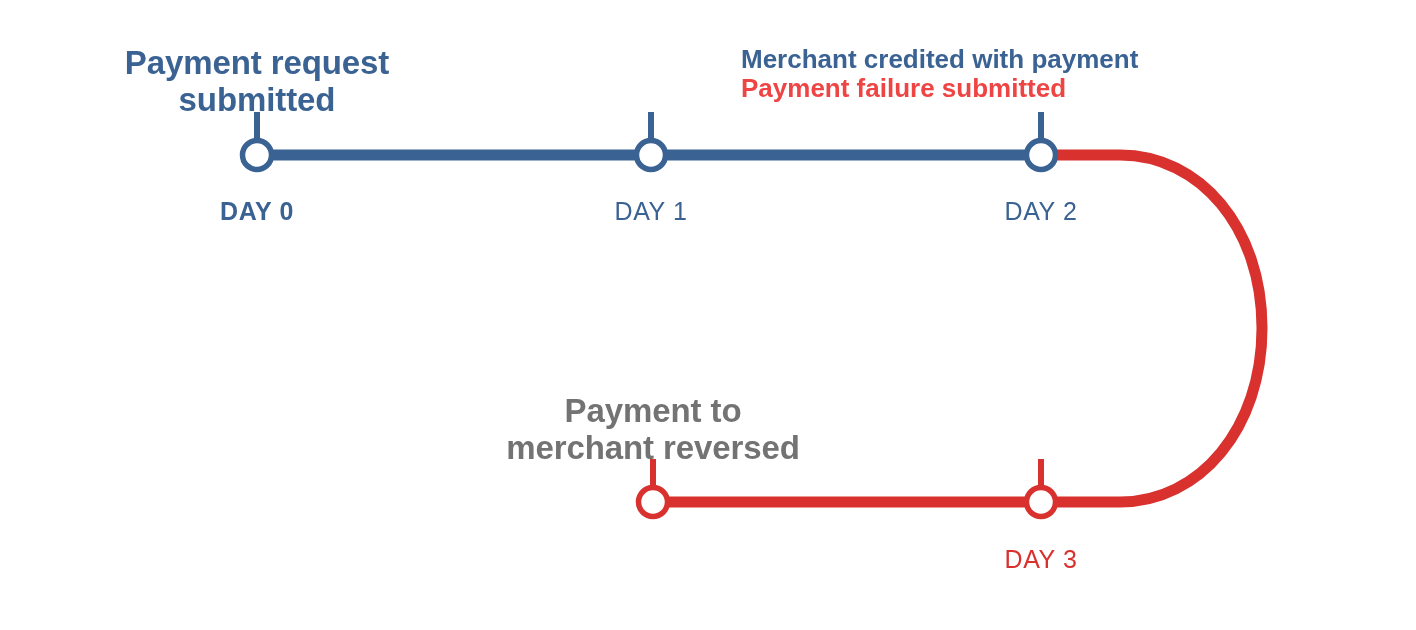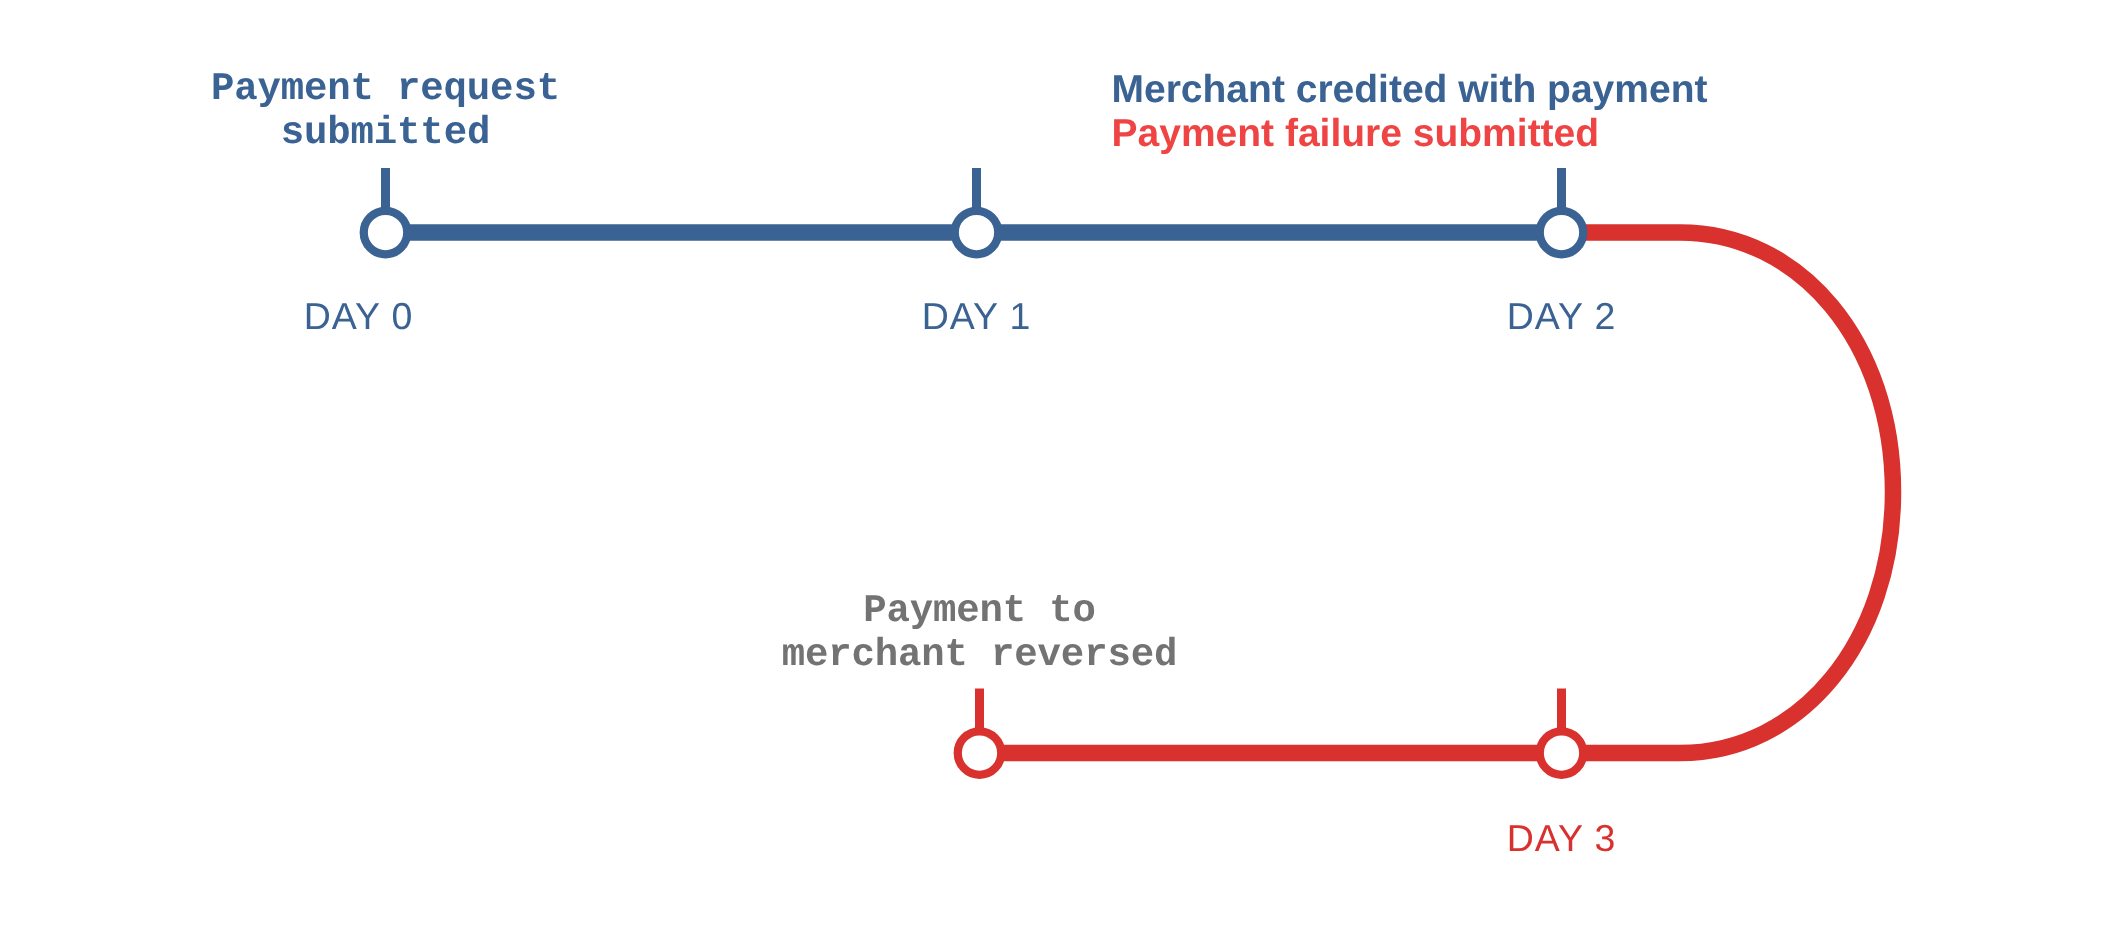--- a/index.html
+++ b/index.html
@@ -22,26 +22,25 @@
     position: absolute;
     left: 0;
     top: 0;
     width: 1416px;
     height: 630px;
   }
   
   .evt-label {
     position: absolute;
     text-align: center;
-    font-size: 26px;
+    font-size: 33px;
     font-weight: 700;
     line-height: 1.12;
     letter-spacing: -0.1px;
     white-space: pre-line;
-    font-family: Liberation Mono, monospace;
   }
   .evt-label.blue { color: #3A6293; }
   .evt-label.red  { color: #737373; }
 
   .day-label {
     position: absolute;
     text-align: center;
     font-size: 25px;
     font-weight: 400;
     letter-spacing: 0.6px;
@@ -96,21 +95,21 @@
 
   <div class="stacked-labels" style="left:741px; top:45px; width:600px;">
     <span class="line blue">Merchant credited with payment</span>
     <span class="line red">Payment failure submitted</span>
   </div>
 
 
   <div class="evt-label red" style="left:503px; top:393px; width:300px;">Payment to
 merchant reversed</div>
 
-  <div class="day-label blue" style="left:139px; top:199px; width:200px;">DAY 0</div>
+  <div class="day-label blue" style="left:157px; top:199px; width:200px;font-weight:bold;">DAY 0</div>
 
   <div class="day-label blue" style="left:551px; top:199px; width:200px;">DAY 1</div>
 
   <div class="day-label blue" style="left:941px; top:199px; width:200px;">DAY 2</div>
 
   <div class="day-label red" style="left:941px; top:547px; width:200px;">DAY 3</div>
 
 
 </div>
 

